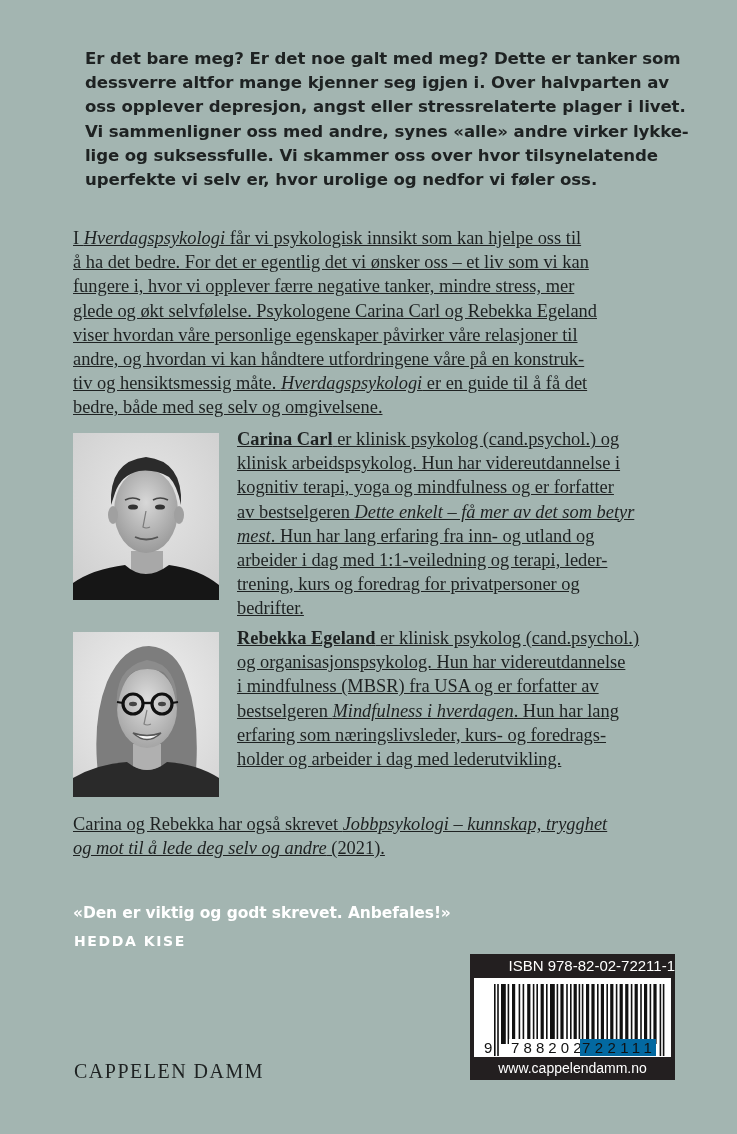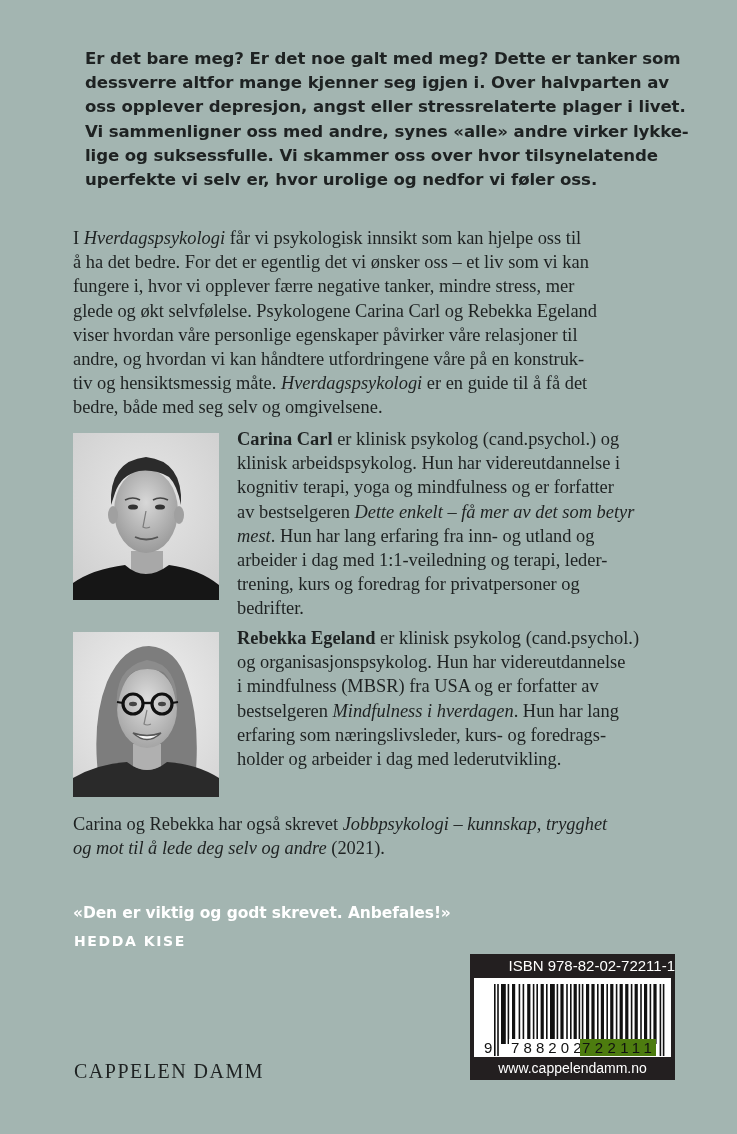--- a/index.html
+++ b/index.html
@@ -28,21 +28,21 @@
       margin: 12px;
     }
     .lead span { display: block; white-space: nowrap; }
     .body-text {
       font-family: "Liberation Serif", serif;
       font-size: 18.4px;
       line-height: 24.2px;
       color: #1e2222;
       margin: 0;
     }
-    .body-text span.ln { display: block; white-space: nowrap; }
+    .body-text span.ln { display: block; white-space: nowrap; text-decoration: underline; }
     .intro {
       position: absolute;
       left: 73px;
       top: 226px;
       width: 620px;
     }
     .author {
       position: absolute;
       left: 73px;
       width: 620px;
@@ -149,21 +149,21 @@
       left: 35px;
       top: 0;
       background: #fff;
       letter-spacing: 4.1px;
       padding-left: 2px;
     }
     .barcode-digits .d-right {
       position: absolute;
       left: 106px;
       top: 0;
-      background: #4d7c0f;
+      background: #0369a1;
       letter-spacing: 4.4px;
       padding-left: 2px;
     }
     .website {
       position: absolute;
       left: 0;
       top: 103px;
       width: 205px;
       height: 23px;
       text-align: center;

